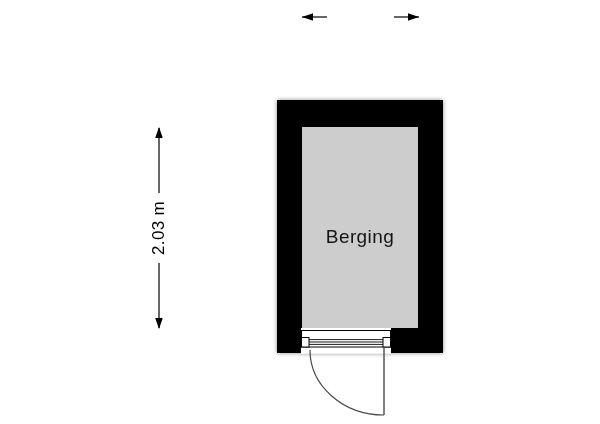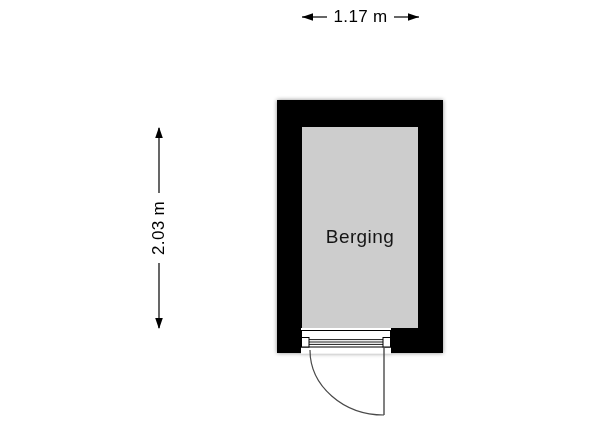--- a/index.html
+++ b/index.html
@@ -98,17 +98,16 @@
     <g stroke="#000000" fill="#000000">
       <line x1="159" y1="128" x2="159" y2="193" stroke-width="1.2"></line>
       <polygon points="159,127 155.2,138 162.8,138" stroke="none"></polygon>
       <line x1="159" y1="263" x2="159" y2="328" stroke-width="1.2"></line>
       <polygon points="159,329 155.2,318 162.8,318" stroke="none"></polygon>
     </g>
   </svg>
 
   <div class="room-label">Berging</div>
 
-  <div class="dim-label dim-w">1.17 m</div>
 
   <div class="dim-label dim-h">2.03 m</div>
 
 </div>
 
 </body></html>

